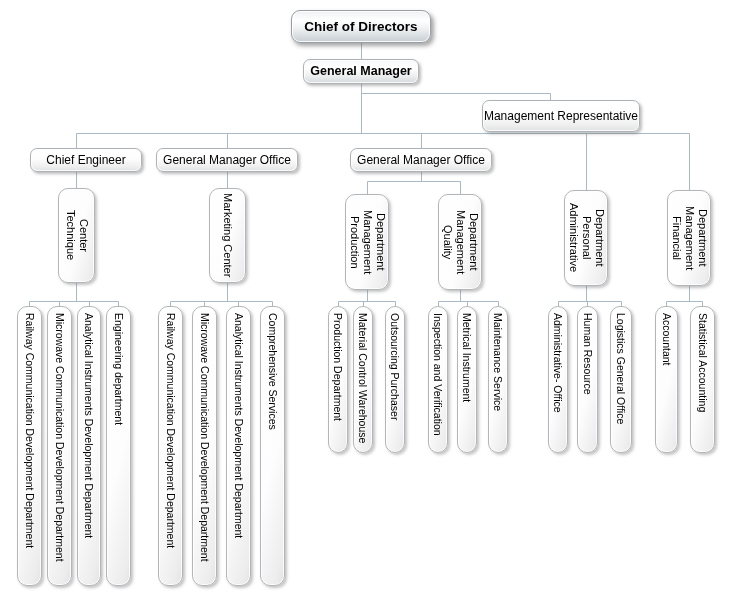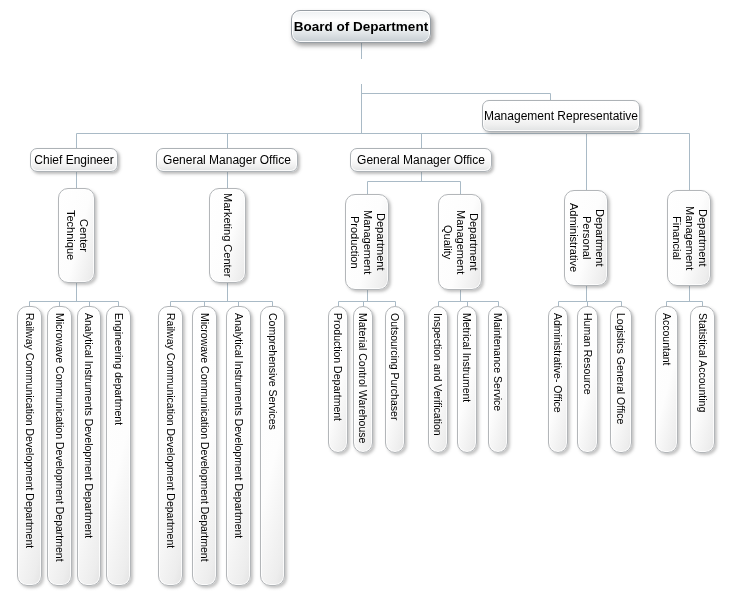--- a/index.html
+++ b/index.html
@@ -64,24 +64,25 @@
          M227.5,172 V188
          M421.5,172 V181.5 M367.5,181.5 H460.5 M367.5,181.5 V194 M460.5,181.5 V194
          M76.5,283 V301.5 M29.5,301.5 H118.5 M29.5,301.5 V306 M59.5,301.5 V306 M89.5,301.5 V306 M118.5,301.5 V306
          M227.5,283 V301.5 M170.5,301.5 H272.5 M170.5,301.5 V306 M204.5,301.5 V306 M238.5,301.5 V306 M272.5,301.5 V306
          M367.5,290 V301.5 M338.5,301.5 H395.5 M338.5,301.5 V306 M363.5,301.5 V306 M395.5,301.5 V306
          M460.5,290 V301.5 M438.5,301.5 H498.5 M438.5,301.5 V306 M467.5,301.5 V306 M498.5,301.5 V306
          M586.5,286 V301.5 M558.5,301.5 H621.5 M558.5,301.5 V306 M587.5,301.5 V306 M621.5,301.5 V306
          M689.5,286 V301.5 M666.5,301.5 H702.5 M666.5,301.5 V306 M702.5,301.5 V306" style="stroke: rgb(169, 186, 198);"></path>
   </svg>
 
-  <div class="hbox root" style="left:291px;top:10px;width:140px;height:33px">Board of Department</div>
+  <div class="hbox root" style="left:291px;top:10px;width:140px;height:33px">Chief of Directors</div>
+  <div class="hbox bold" style="left:303px;top:59px;width:116px;height:25px">General Manager</div>
   <div class="hbox" style="left:482px;top:100px;width:158px;height:32px">Management Representative</div>
 
-  <div class="hbox" style="left:30px;top:148px;width:88px;height:24px">Chief Engineer</div>
+  <div class="hbox" style="left:30px;top:148px;width:112px;height:24px">Chief Engineer</div>
   <div class="hbox" style="left:156px;top:148px;width:142px;height:24px">General Manager Office</div>
   <div class="hbox" style="left:350px;top:148px;width:142px;height:24px">General Manager Office</div>
 
   <div class="vbox" style="left:58px;top:188px;width:37px;height:95px">
     <span>Technique Center</span>
     </div>
   <div class="vbox" style="left:209px;top:188px;width:37px;height:95px">
     <span>Marketing Center</span>
     </div>
   <div class="vbox" style="left:345px;top:194px;width:44px;height:96px">

